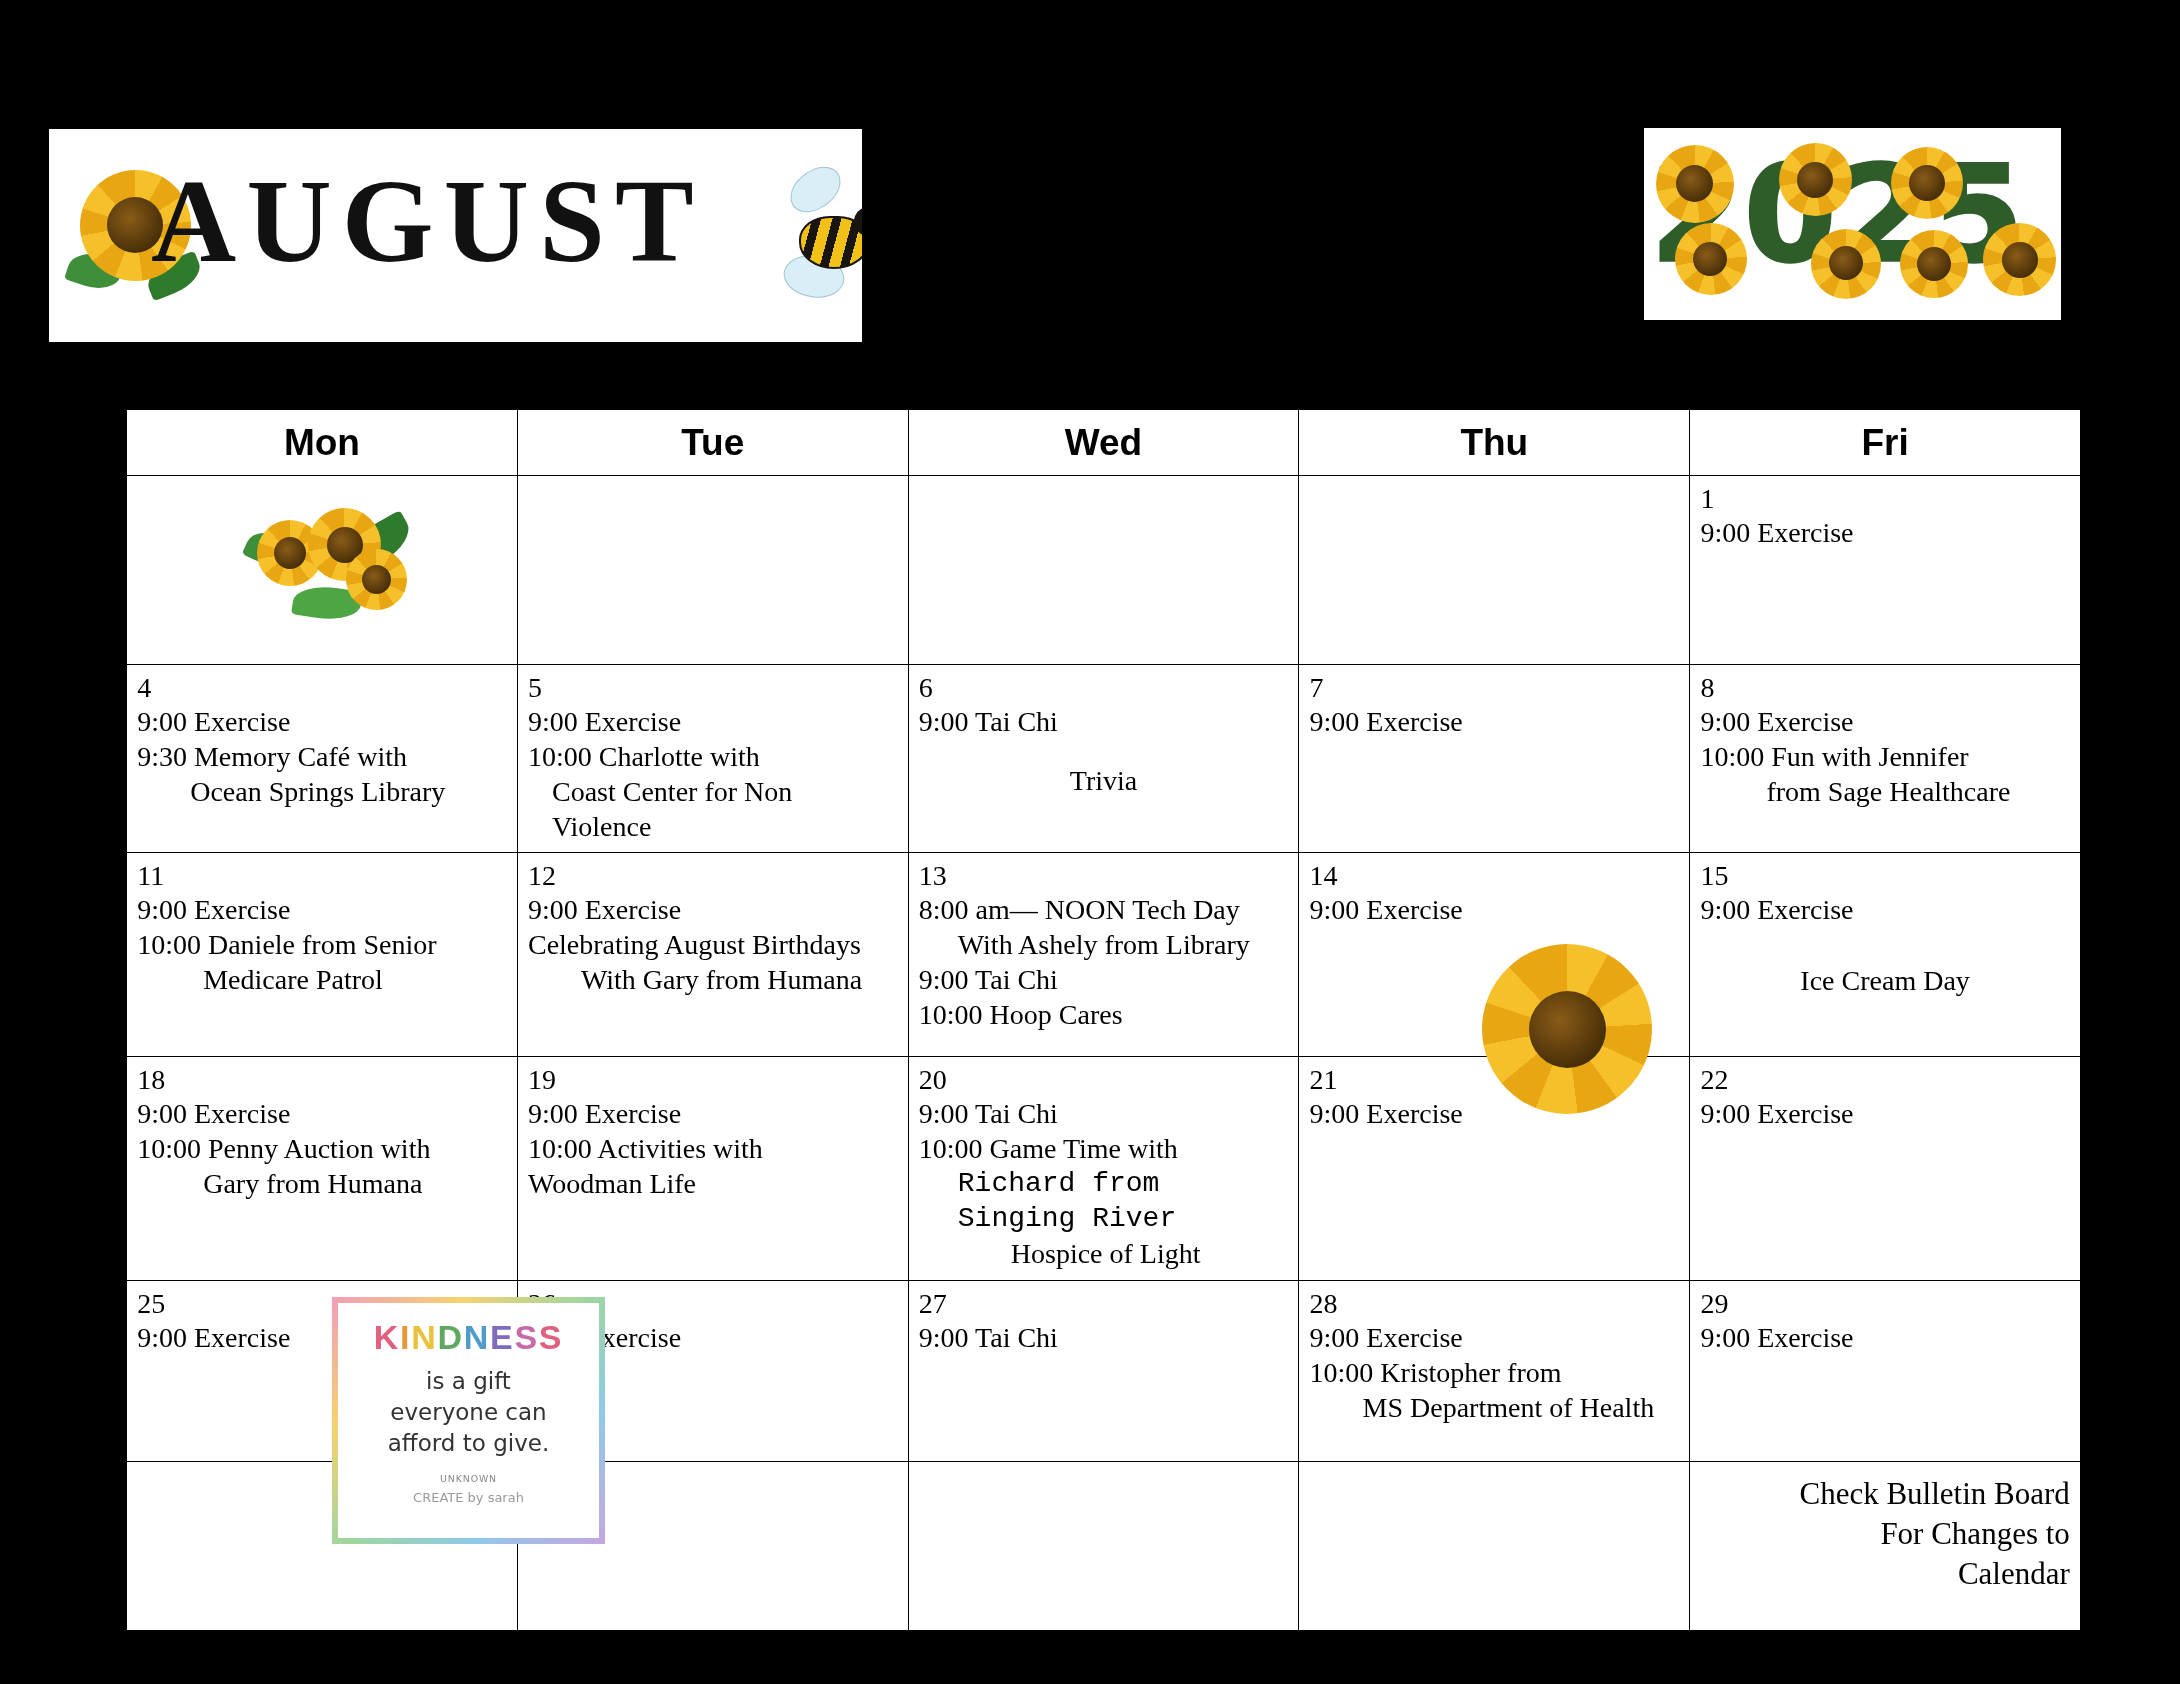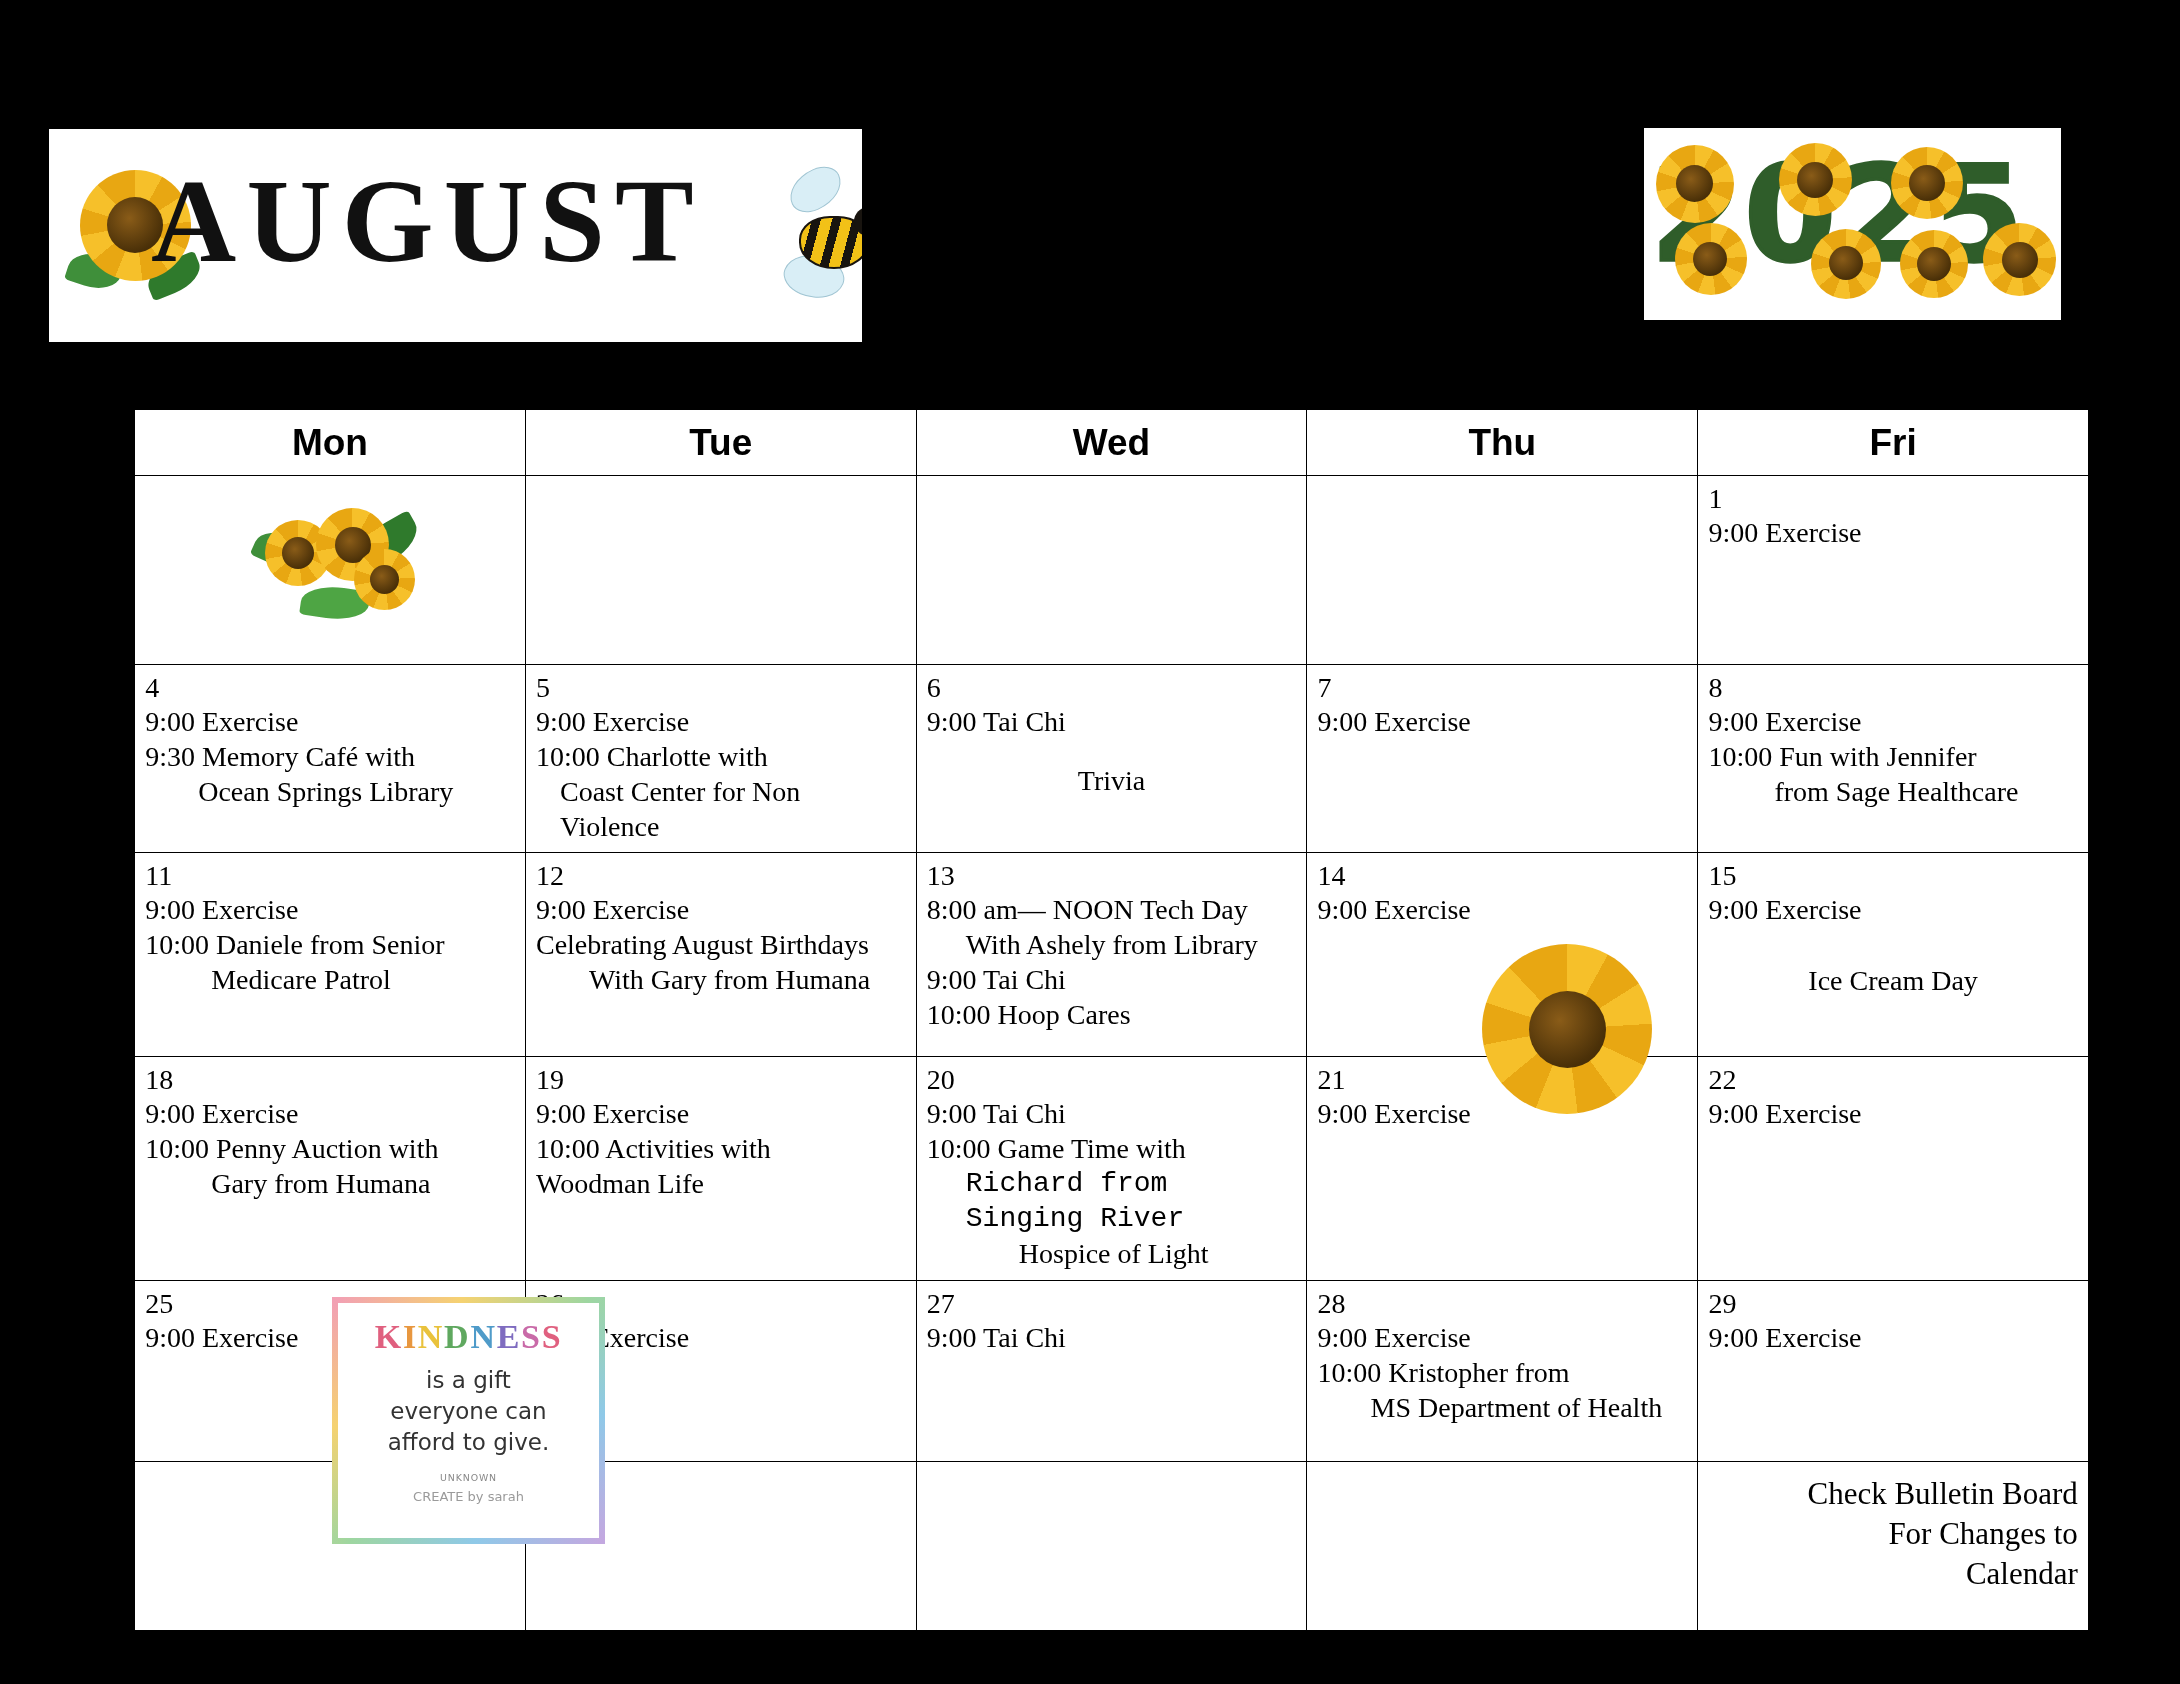--- a/index.html
+++ b/index.html
@@ -102,21 +102,21 @@
     font-size: 132px;
     letter-spacing: 1.7px;
     color: #2f5d2a;
     line-height: 1;
     -webkit-text-stroke: 3.4px #2f5d2a;
   }
 
   
   .calendar {
     position: absolute;
-    left: 132px;
+    left: 124px;
     top: 407px;
     width: 1959px;
     background: #ffffff;
     border: 2.6px solid #000000;
   }
   table {
     border-collapse: collapse;
     width: 100%;
     table-layout: fixed;
   }
@@ -192,21 +192,21 @@
     top: 1297px;
     width: 273px;
     height: 247px;
     background: #ffffff;
     border: 6px solid;
     border-image: linear-gradient(135deg,#f2a0b4,#f5d271,#9ed6a0,#8fc9e8,#c3a8e0) 1;
     z-index: 6;
     overflow: hidden;
   }
   .kindness-card .k1 {
-    font-family: Liberation Serif, serif;
+    font-family: Liberation Sans, sans-serif;
     font-weight: bold;
     font-size: 34px;
     text-align: center;
     margin-top: 15.3px;
     letter-spacing: 1.7px;
   }
   .kindness-card .k1 span:nth-child(1){color:#e0607f;}
   .kindness-card .k1 span:nth-child(2){color:#e8973f;}
   .kindness-card .k1 span:nth-child(3){color:#e9c23c;}
   .kindness-card .k1 span:nth-child(4){color:#5fa85f;}

